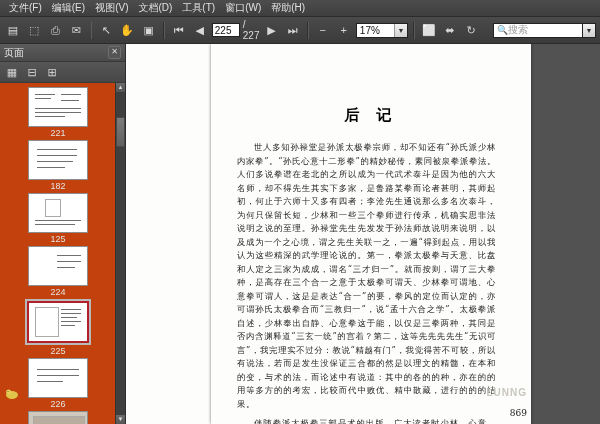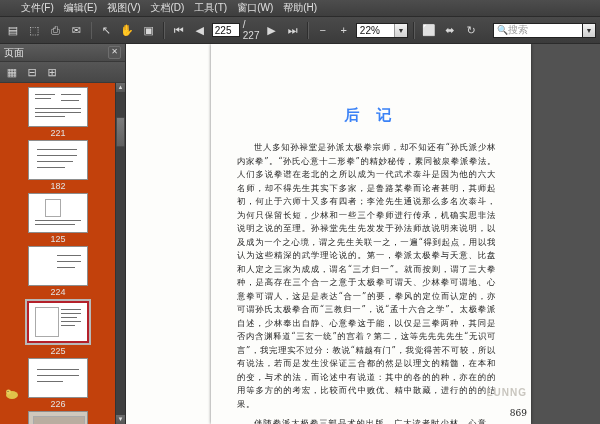--- a/index.html
+++ b/index.html
@@ -24,21 +24,21 @@
     flex-direction: column;
   }
 
   
   .menubar {
     height: 16px;
     background: linear-gradient(#4d4d4d, #3e3e3e);
     border-bottom: 1px solid #2b2b2b;
     display: flex;
     align-items: center;
-    padding-left: 16px;
+    padding-left: 4px;
     color: #e4e4e4;
     font-size: 10px;
     flex: 0 0 auto;
   }
   .menubar .mi {
     padding: 1px 5px;
     white-space: nowrap;
     color: #e0e0e0;
   }
 
@@ -319,21 +319,21 @@
     top: 22px;
     bottom: 22px;
     width: 1px;
     background: #ddd9d2;
   }
   .doc-title {
     text-align: center;
     font-family: "DejaVu Serif", serif;
     font-size: 15px;
     letter-spacing: 6px;
-    color: #3b82f6;
+    color: #000000;
     margin: 0;
     padding: 62px 0 16px 0;
     font-weight: bold;
   }
   .doc-body {
     padding: 0 26px;
     color: #1d1d1d;
     font-family: "DejaVu Serif", serif;
     font-size: 8.4px;
     line-height: 13.5px;
@@ -398,21 +398,21 @@
     <div class="pagebox">
       <input value="225" style="">
       <span>/ 227</span>
     </div>
     <div class="tbtn">▶</div>
     <div class="tbtn">⏭</div>
     <div class="tsep"></div>
     <div class="tbtn">−</div>
     <div class="tbtn">+</div>
     <div class="zoombox">
-      <div class="zval">22%</div>
+      <div class="zval">17%</div>
       <div class="zarr">▼</div>
     </div>
     <div class="tsep"></div>
     <div class="tbtn">⬜</div>
     <div class="tbtn">⬌</div>
     <div class="tbtn">↻</div>
 
     <div class="searchwrap">
       <div class="sinput">
         <span class="sicon">🔍</span>

